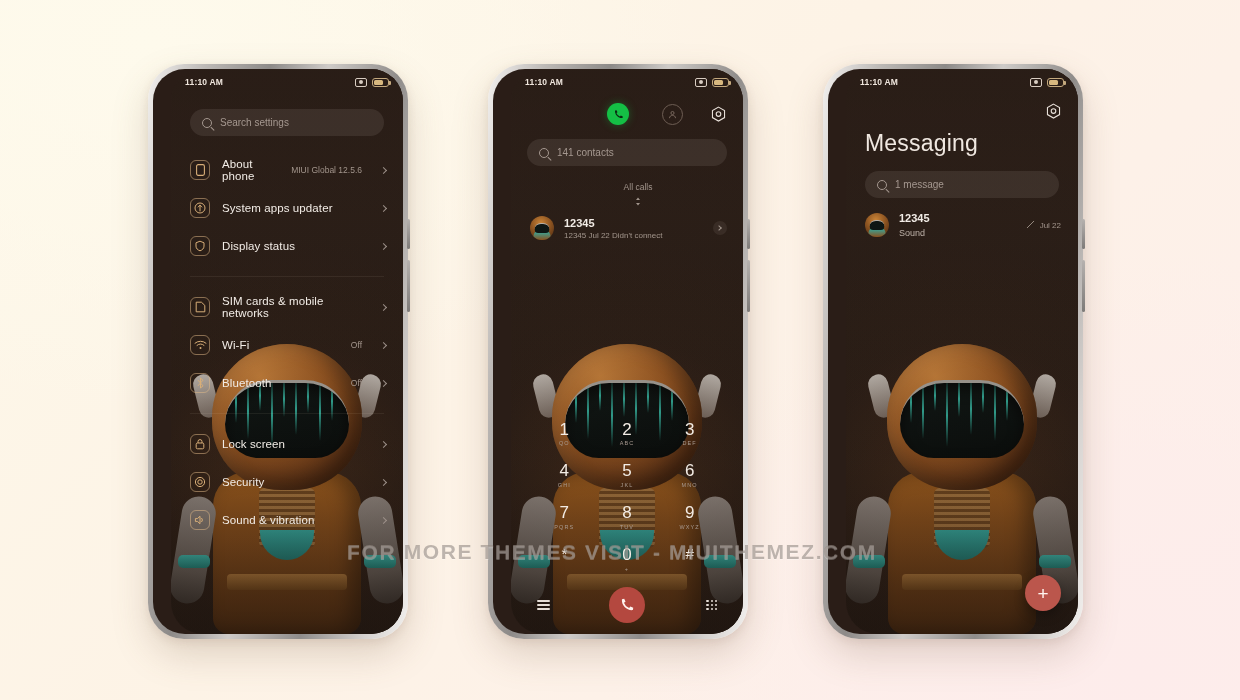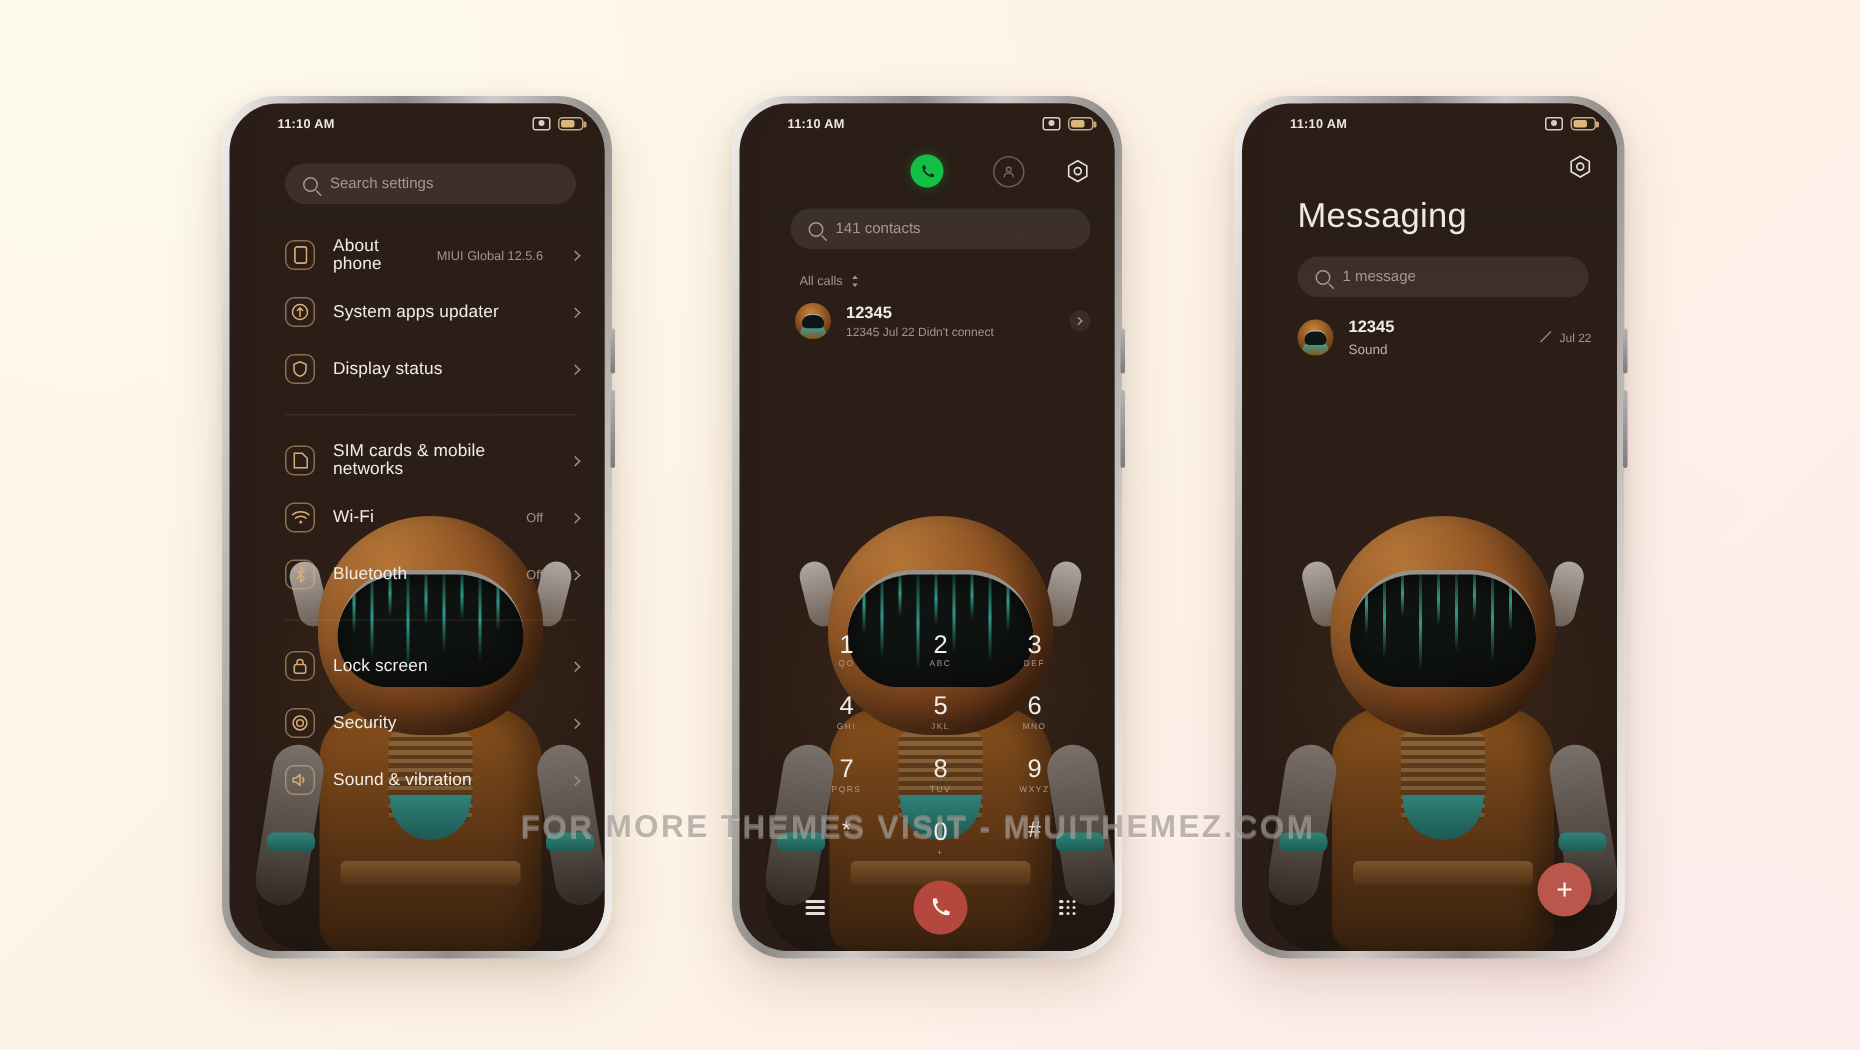--- a/index.html
+++ b/index.html
@@ -206,21 +206,21 @@
     width: 21px; height: 21px; border-radius: 50%;
     border: 1.2px solid #6d5d53; margin-left: 33px;
     display: flex; align-items: center; justify-content: center;
   }
   .tab-gear { margin-left: auto; }
   .hexgear { display:block; }
 
   .dial-search { margin: 14px 16px 0 16px; }
   .allcalls {
     margin: 16px 0 0 22px; display: flex; align-items: center; gap: 5px;
-    font-size: 8.5px; color: #a2958c;
+    font-size: 8.5px; color: #a2958c; flex-direction: column;
   }
   .sortico { display: flex; flex-direction: column; gap: 1px; line-height: 0; color: #a2958c; font-size: 7px; }
 
   .call-row { display: flex; align-items: center; gap: 10px; padding: 10px 16px 0 19px; }
   .avatar {
     width: 24px; height: 24px; border-radius: 50%; flex: 0 0 auto;
     background: radial-gradient(circle at 45% 30%, #cb8538 0%, #8a5220 48%, #43240f 100%);
     position: relative; overflow: hidden;
   }
   .avatar::after {

